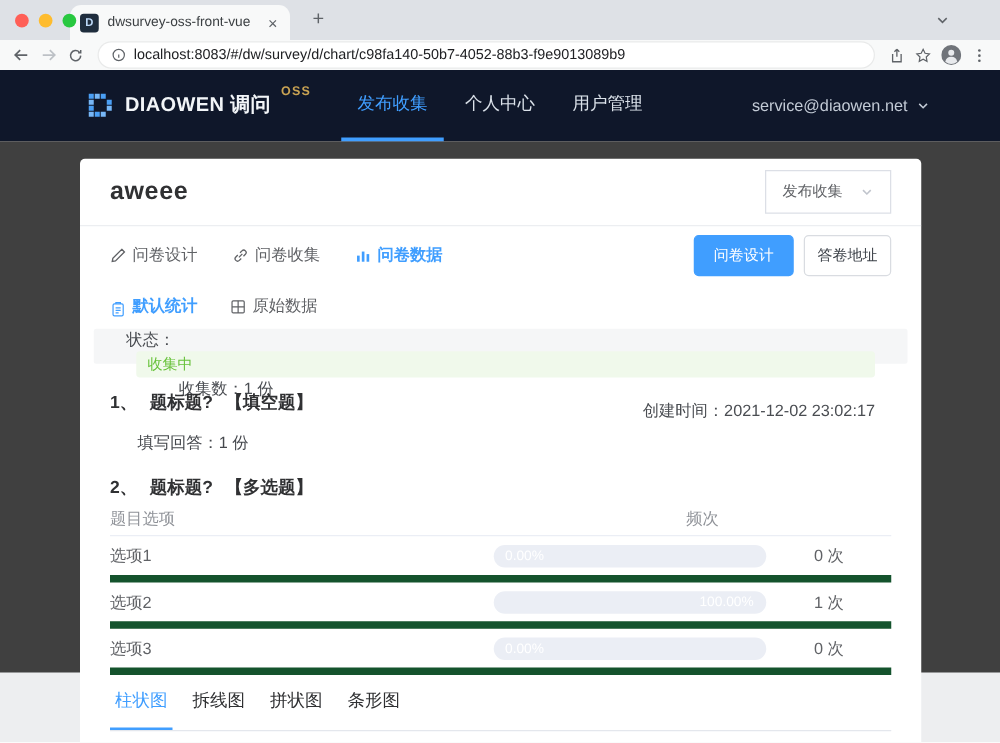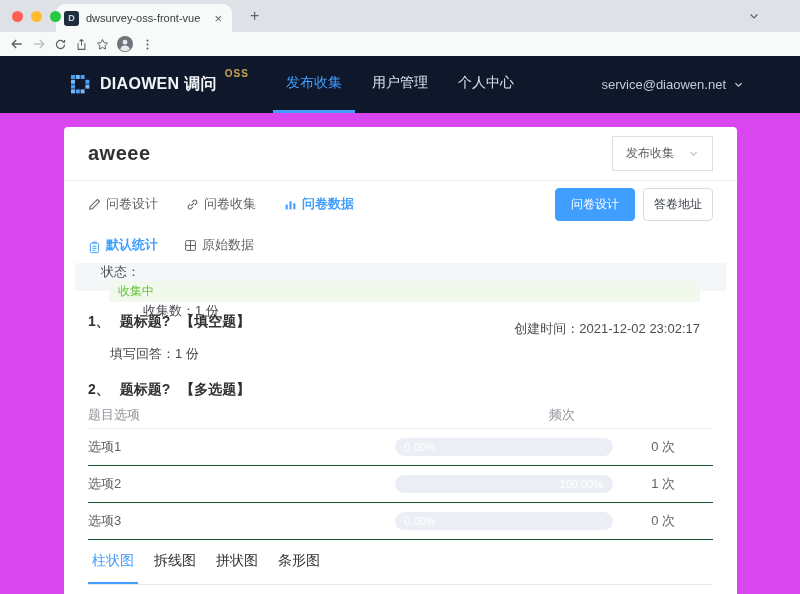--- a/index.html
+++ b/index.html
@@ -29,21 +29,21 @@
   .appheader { height:57px; background:#0f172a; display:flex; align-items:stretch; padding:0 56px 0 70px; }
   .brand { display:flex; align-items:center; gap:8px; }
   .brand-name { color:#f2f5f8; font-size:16px; font-weight:600; letter-spacing:.3px; white-space:nowrap; }
   .brand-badge { color:#c9a353; font-size:10px; font-weight:bold; letter-spacing:1px; align-self:flex-start; margin-top:12px; }
   .hnav { display:flex; margin-left:22px; }
   .hnav-item { display:flex; align-items:center; padding:0 13px; margin:0 2px; font-size:14px; color:#dbe2ea; border-bottom:3px solid transparent; cursor:default; }
   .hnav-item.active { color:#409eff; border-bottom-color:#409eff; }
   .account { margin-left:auto; display:flex; align-items:center; gap:7px; color:#c3cbd6; font-size:13px; }
 
   
-  .main { height:481px; padding:14px 63px 0 64px; background:#d946ef; }
+  .main { height:425px; padding:14px 63px 0 64px; background:#404040; }
   .card { background:#ffffff; border-radius:4px 4px 0 0; height:467px; padding:0 24px; overflow:hidden; }
 
   .title-row { height:54px; display:flex; align-items:center; justify-content:space-between; border-bottom:1px solid #eceef1; margin:0 -24px; padding:0 24px; }
   .survey-title { font-size:20px; font-weight:600; color:#303133; letter-spacing:.5px; }
   .dd-btn { display:flex; align-items:center; gap:14px; background:#fff; border:1px solid #dcdfe6; border-radius:0; padding:8px 13px; font-size:12px; color:#606266; }
   .dd-btn .chev { color:#c0c4cc; display:flex; }
 
   .tabs-row { height:46px; display:flex; align-items:center; justify-content:space-between; }
   .ptabs { display:flex; gap:28px; }
   .ptab { display:flex; align-items:center; gap:5px; font-size:13px; color:#606266; cursor:default; }
@@ -61,21 +61,21 @@
   .status-badge { margin-left:8px; background:#f0f9eb; color:#67c23a; font-size:12px; padding:2px 9px; border-radius:3px; }
   .status-count { margin-left:42px; }
   .status-created { margin-left:auto; }
 
   .q-title { margin-top:20px; display:flex; gap:10px; font-size:14px; font-weight:bold; color:#303133; line-height:20px; }
   .q-title .q-type { margin-left:0; }
   .q-answer { margin:14px 0 0 22px; font-size:13px; color:#45484d; line-height:18px; }
   .q2 { margin-top:16px; }
 
   .stats { margin-top:2px; }
-  .srow { display:grid; grid-template-columns:307px 218px 1fr; align-items:center; border-bottom:1px solid #14532d; }
+  .srow { display:grid; grid-template-columns:307px 218px 1fr; align-items:center; border-bottom:6px solid #14532d; }
   .srow.head { height:28px; font-size:13px; color:#909399; border-bottom:1px solid #ebeef5; }
   .srow.body { height:37px; font-size:13px; color:#606266; }
   .c-count { text-align:right; padding-right:38px; }
   .bar-track { position:relative; height:18px; border-radius:9px; background:#ebeef5; overflow:hidden; }
   .bar-fill { height:100%; background:#409eff; border-radius:9px; width:0; }
   .bar-label { position:absolute; left:9px; top:50%; transform:translateY(-50%); font-size:11px; color:#ffffff; }
 
   .chart-tabs { margin-top:6px; display:flex; border-bottom:1px solid #e4e7ed; }
   .ctab { font-size:14px; color:#303133; padding:6px 4px 12px; margin-right:12px; border-bottom:2px solid transparent; cursor:default; }
   .ctab.active { color:#409eff; border-bottom-color:#409eff; }
@@ -115,20 +115,29 @@
     <span class="navbtn disabled">
       <svg width="14" height="14" viewBox="0 0 16 16" fill="none" stroke="currentColor" stroke-width="1.6">
           <path d="M2.5 8H13M9 3.5L13.5 8L9 12.5"></path>
         </svg>
     </span>
     <span class="navbtn">
       <svg width="13" height="13" viewBox="0 0 16 16" fill="none" stroke="currentColor" stroke-width="1.5">
           <path d="M13 8a5 5 0 1 1-1.4-3.5M13 2.5v2.6h-2.6"></path>
         </svg>
     </span>
+    <div class="omnibox">
+      <span class="tool-ico">
+        <svg width="12" height="12" viewBox="0 0 16 16" fill="none" stroke="currentColor" stroke-width="1.3">
+            <circle cx="8" cy="8" r="6"></circle>
+            <path d="M8 5.2v.2M8 7.4V11"></path>
+          </svg>
+      </span>
+      <span class="url">localhost:8083/#/dw/survey/d/chart/c98fa140-50b7-4052-88b3-f9e9013089b9</span>
+    </div>
     <span class="tool-ico">
       <svg width="13" height="13" viewBox="0 0 16 16" fill="none" stroke="currentColor" stroke-width="1.3">
           <path d="M8 1.8v7.4M8 1.8L5.6 4.2M8 1.8l2.4 2.4"></path>
           <path d="M4.5 7H3.8v7h8.4V7h-.7"></path>
         </svg>
     </span>
     <span class="tool-ico">
       <svg width="13" height="13" viewBox="0 0 16 16" fill="none" stroke="currentColor" stroke-width="1.2">
           <path d="M8 1.8l1.9 3.9 4.3.6-3.1 3 .7 4.3L8 11.6l-3.8 2 .7-4.3-3.1-3 4.3-.6z"></path>
         </svg>
@@ -163,22 +172,22 @@
             <rect x="15.4" y="10.6" width="4" height="4" fill="#77b7f7"></rect>
           <rect x="5.8" y="15.4" width="4" height="4"></rect>
             <rect x="10.6" y="15.4" width="4" height="4" fill="#77b7f7"></rect>
         </g>
       </svg>
       <span class="brand-name">DIAOWEN 调问</span>
       <span class="brand-badge">OSS</span>
     </div>
     <nav class="hnav">
       <div class="hnav-item active">发布收集</div>
+      <div class="hnav-item">个人中心</div>
       <div class="hnav-item">用户管理</div>
-      <div class="hnav-item">个人中心</div>
     </nav>
     <div class="account">
       <span>service@diaowen.net</span>
       <svg width="11" height="11" viewBox="0 0 16 16" fill="none" stroke="currentColor" stroke-width="1.8">
           <path d="M3.5 6l4.5 4.5L12.5 6"></path>
         </svg>
     </div>
   </div>
 
   <div class="main">

